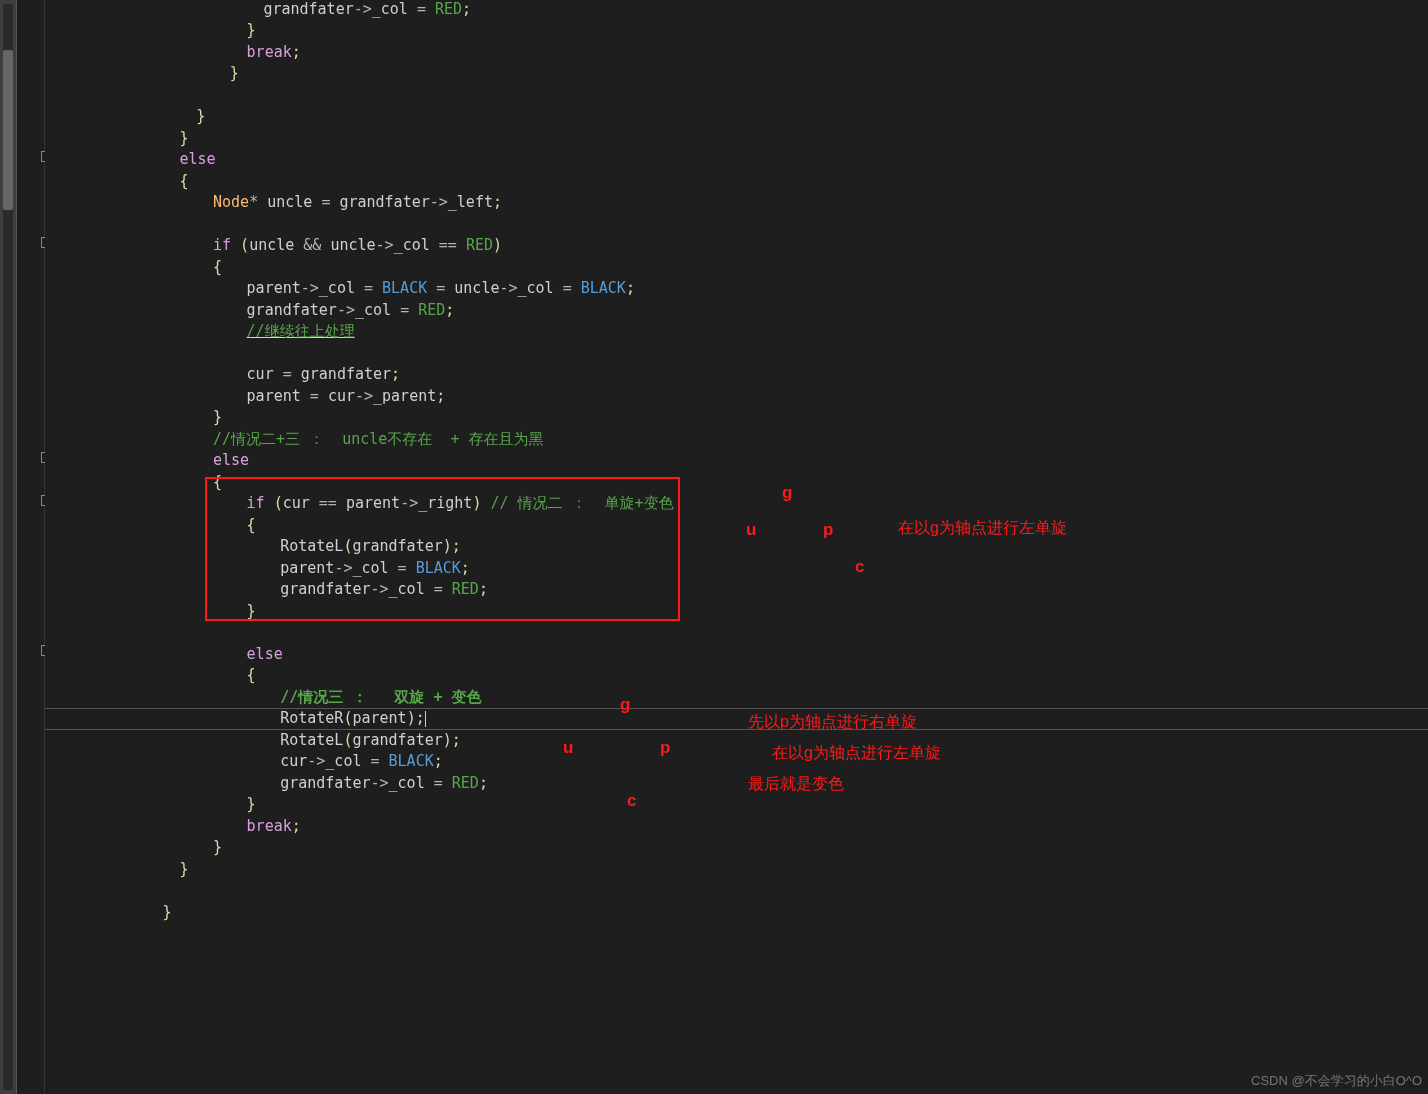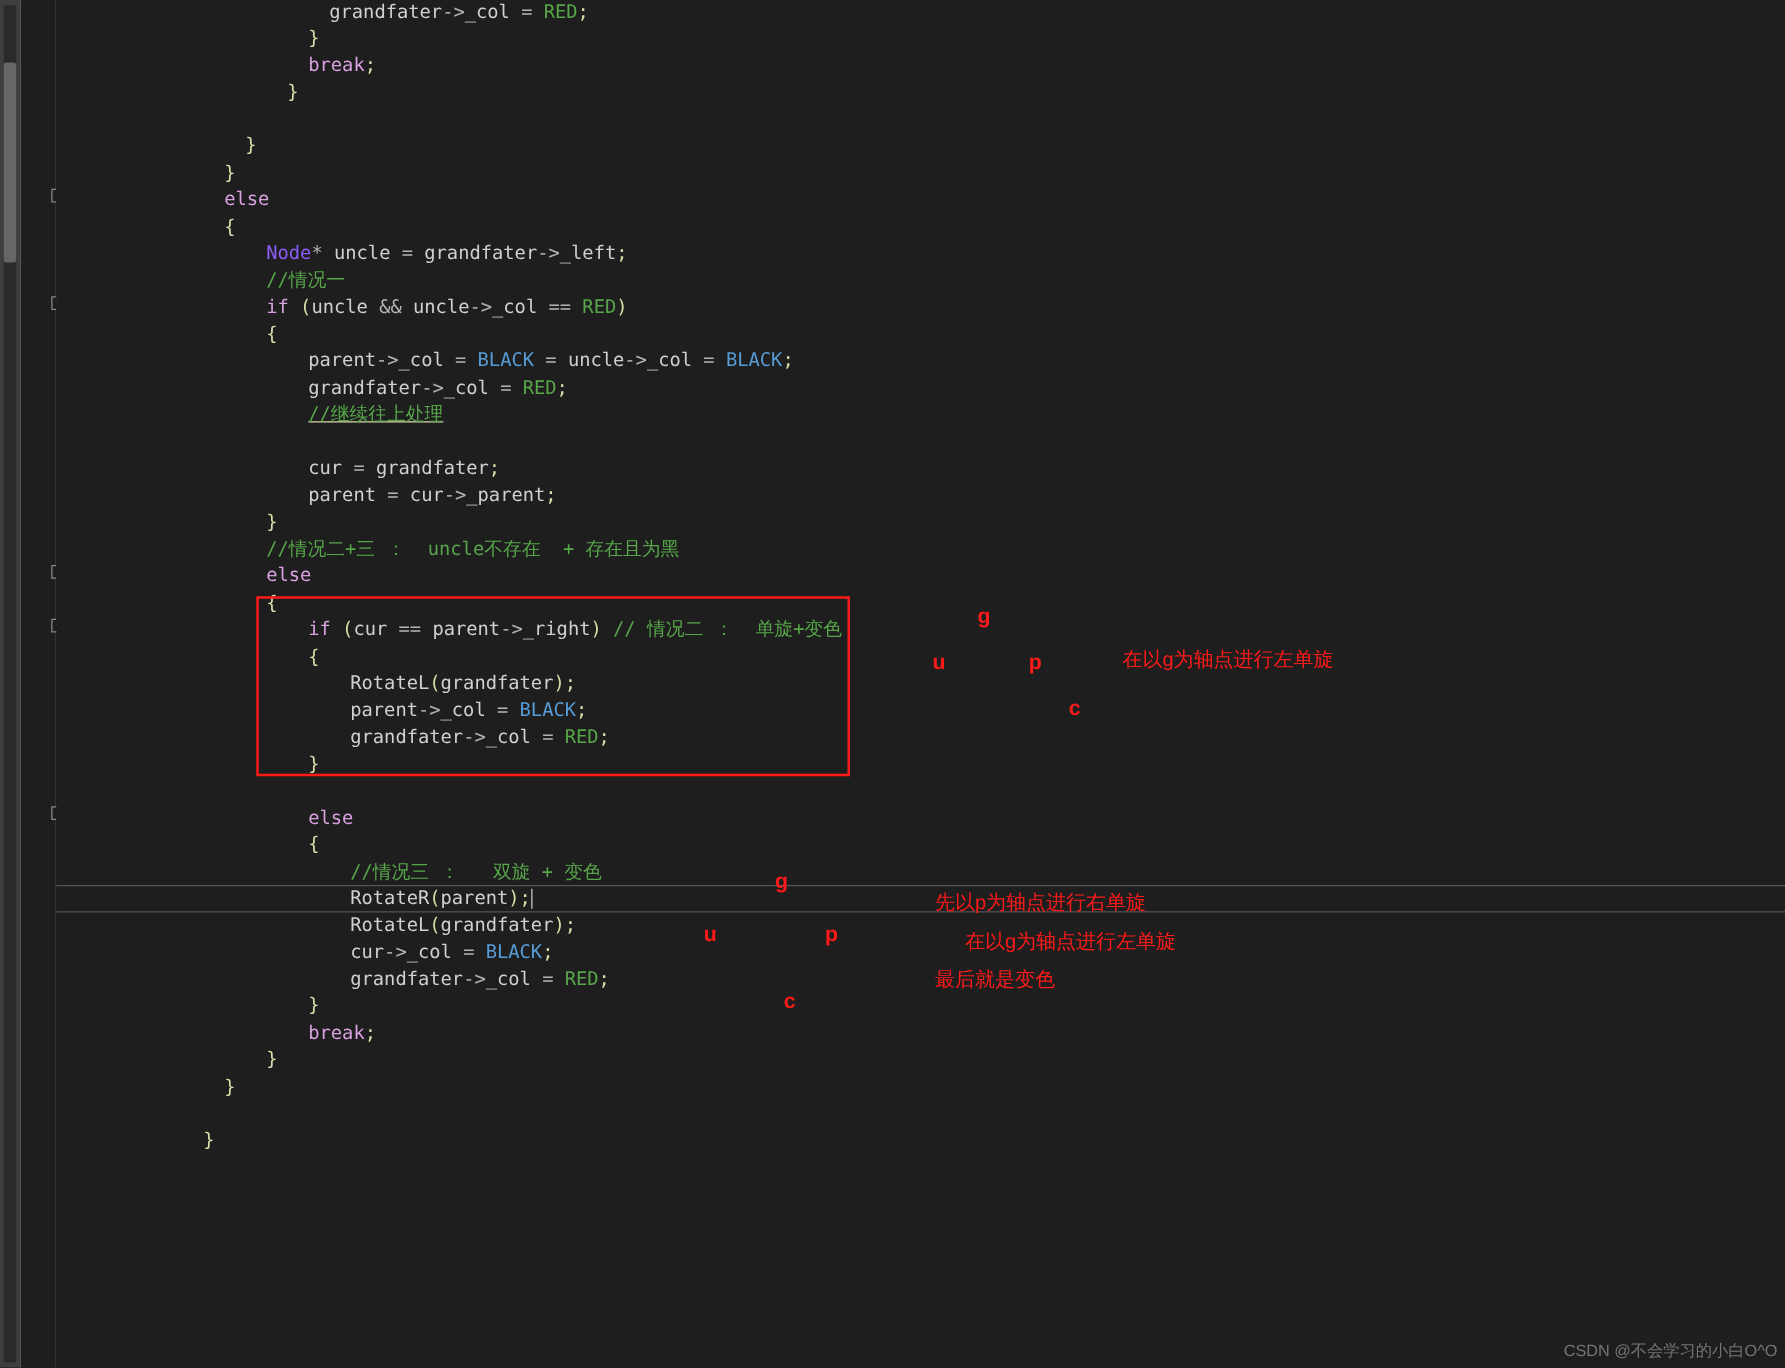--- a/index.html
+++ b/index.html
@@ -6,21 +6,21 @@
   html,body { width:1428px; height:1094px; background:#1a1a1a; font-family:"Consolas","SimSun",monospace; font-size:15px; overflow:hidden; }
   .scrollbar-vert { position:absolute; left:0; top:0; width:17px; height:1094px; background:#3e3e3e; border-right:1px solid #555; }
   .scrollbar-track { position:absolute; top:4px; bottom:4px; left:3px; right:3px; background:#2a2a2a; border-radius:2px; }
   .scrollbar-thumb { position:absolute; top:50px; height:160px; left:3px; right:3px; background:#666; border-radius:2px; }
   .fold-gutter { position:absolute; left:17px; top:0; width:28px; height:100%; background:#1e1e1e; border-right:1px solid #333; }
   .fold-line { position:absolute; left:31px; width:1px; background:#555; }
   .fold-mark { position:absolute; left:24px; width:11px; height:11px; border:1px solid #888; background:#1e1e1e; text-align:center; line-height:8px; font-size:10px; color:#aaa; }
   .editor { position:absolute; left:45px; top:0; right:0; bottom:0; background:#1e1e1e; }
   .line { position:absolute; left:0; right:0; height:21.5px; white-space:pre; color:#dcdcaa; }
   .ln-txt { position:absolute; left:0; }
-  .kw-type   { color:#8b5cf6; }
+  .kw-type   { color:#fdba74; }
   .kw-flow   { color:#d8a0df; }
   .ident     { color:#d0d0d0; }
   .op        { color:#b4b4b4; }
   .member    { color:#d0d0d0; }
   .enum-red  { color:#57a64a; }
   .punct     { color:#dcdcaa; }
   .comment   { color:#57a64a; }
   .string-bl { color:#569cd6; }
   .assign    { color:#b4b4b4; }
   .caret { display:inline-block; width:1px; height:16px; background:#ccc; vertical-align:middle; }
@@ -51,21 +51,20 @@
     <div class="line" style="top: 0px;"><span class="ln-txt" style="left: 218.4px;"><span class="ident">grandfater</span><span class="op">-&gt;</span><span class="member">_col </span><span class="assign">= </span><span class="enum-red">RED</span><span class="punct">;</span></span></div>
     <div class="line" style="top: 21px;"><span class="ln-txt" style="left: 201.6px;"><span class="punct">}</span></span></div>
     <div class="line" style="top: 43px;"><span class="ln-txt" style="left: 201.6px;"><span class="kw-flow">break</span><span class="punct">;</span></span></div>
     <div class="line" style="top: 64px;"><span class="ln-txt" style="left: 184.8px;"><span class="punct">}</span></span></div>
     <div class="line" style="top: 86px;"><span class="ln-txt" style="left: 151.2px;"></span></div>
     <div class="line" style="top: 107px;"><span class="ln-txt" style="left: 151.2px;"><span class="punct">}</span></span></div>
     <div class="line" style="top: 129px;"><span class="ln-txt" style="left: 134.4px;"><span class="punct">}</span></span></div>
     <div class="line" style="top: 150px;"><span class="ln-txt" style="left: 134.4px;"><span class="kw-flow">else</span></span></div>
     <div class="line" style="top: 172px;"><span class="ln-txt" style="left: 134.4px;"><span class="punct">{</span></span></div>
     <div class="line" style="top: 193px;"><span class="ln-txt" style="left: 168px;"><span class="kw-type">Node</span><span class="op">* </span><span class="ident">uncle </span><span class="assign">= </span><span class="ident">grandfater</span><span class="op">-&gt;</span><span class="member">_left</span><span class="punct">;</span></span></div>
-    <div class="line" style="top: 215px;"><span class="ln-txt" style="left: 168px;"><span class="comment">//情况一</span></span></div>
     <div class="line" style="top: 236px;"><span class="ln-txt" style="left: 168px;"><span class="kw-flow">if </span><span class="punct">(</span><span class="ident">uncle </span><span class="op">&amp;&amp; </span><span class="ident">uncle</span><span class="op">-&gt;</span><span class="member">_col </span><span class="op">== </span><span class="enum-red">RED</span><span class="punct">)</span></span></div>
     <div class="line" style="top: 258px;"><span class="ln-txt" style="left: 168px;"><span class="punct">{</span></span></div>
     <div class="line" style="top: 279px;"><span class="ln-txt" style="left: 201.6px;"><span class="ident">parent</span><span class="op">-&gt;</span><span class="member">_col </span><span class="assign">= </span><span class="string-bl">BLACK </span><span class="assign">= </span><span class="ident">uncle</span><span class="op">-&gt;</span><span class="member">_col </span><span class="assign">= </span><span class="string-bl">BLACK</span><span class="punct">;</span></span></div>
     <div class="line" style="top: 301px;"><span class="ln-txt" style="left: 201.6px;"><span class="ident">grandfater</span><span class="op">-&gt;</span><span class="member">_col </span><span class="assign">= </span><span class="enum-red">RED</span><span class="punct">;</span></span></div>
     <div class="line" style="top: 322px;"><span class="ln-txt" style="left: 201.6px; text-decoration: underline;"><span class="comment">//继续往上处理</span></span></div>
     <div class="line" style="top: 344px;"><span class="ln-txt" style="left: 201.6px;"></span></div>
     <div class="line" style="top: 365px;"><span class="ln-txt" style="left: 201.6px;"><span class="ident">cur </span><span class="assign">= </span><span class="ident">grandfater</span><span class="punct">;</span></span></div>
     <div class="line" style="top: 387px;"><span class="ln-txt" style="left: 201.6px;"><span class="ident">parent </span><span class="assign">= </span><span class="ident">cur</span><span class="op">-&gt;</span><span class="member">_parent</span><span class="punct">;</span></span></div>
     <div class="line" style="top: 408px;"><span class="ln-txt" style="left: 168px;"><span class="punct">}</span></span></div>
     <div class="line" style="top: 430px;"><span class="ln-txt" style="left: 168px;"><span class="comment">//情况二+三 ：  uncle不存在  + 存在且为黑</span></span></div>
@@ -73,21 +72,21 @@
     <div class="line" style="top: 473px;"><span class="ln-txt" style="left: 168px;"><span class="punct">{</span></span></div>
     <div class="line" style="top: 494px; text-align: right;"><span class="ln-txt" style="left: 201.6px;"><span class="kw-flow">if </span><span class="punct">(</span><span class="ident">cur </span><span class="op">== </span><span class="ident">parent</span><span class="op">-&gt;</span><span class="member">_right</span><span class="punct">) </span><span class="comment">// 情况二 ：  单旋+变色</span></span></div>
     <div class="line" style="top: 516px;"><span class="ln-txt" style="left: 201.6px;"><span class="punct">{</span></span></div>
     <div class="line" style="top: 537px;"><span class="ln-txt" style="left: 235.2px;"><span class="ident">RotateL</span><span class="punct">(</span><span class="ident">grandfater</span><span class="punct">);</span></span></div>
     <div class="line" style="top: 559px;"><span class="ln-txt" style="left: 235.2px;"><span class="ident">parent</span><span class="op">-&gt;</span><span class="member">_col </span><span class="assign">= </span><span class="string-bl">BLACK</span><span class="punct">;</span></span></div>
     <div class="line" style="top: 580px;"><span class="ln-txt" style="left: 235.2px;"><span class="ident">grandfater</span><span class="op">-&gt;</span><span class="member">_col </span><span class="assign">= </span><span class="enum-red">RED</span><span class="punct">;</span></span></div>
     <div class="line" style="top: 602px;"><span class="ln-txt" style="left: 201.6px;"><span class="punct">}</span></span></div>
     <div class="line" style="top: 623px;"><span class="ln-txt" style="left: 0px;"></span></div>
     <div class="line" style="top: 645px;"><span class="ln-txt" style="left: 201.6px;"><span class="kw-flow">else</span></span></div>
     <div class="line" style="top: 666px;"><span class="ln-txt" style="left: 201.6px;"><span class="punct">{</span></span></div>
-    <div class="line" style="top: 688px;"><span class="ln-txt" style="left: 235.2px;"><span class="comment">//情况三 ：   双旋 + 变色</span></span></div>
+    <div class="line" style="top: 688px;"><span class="ln-txt" style="left: 235.2px; font-weight: bold;"><span class="comment">//情况三 ：   双旋 + 变色</span></span></div>
     <div class="line" style="top: 709px;"><span class="ln-txt" style="left: 235.2px;"><span class="ident">RotateR</span><span class="punct">(</span><span class="ident">parent</span><span class="punct">);</span><span class="caret"></span></span></div>
     <div class="line" style="top: 731px;"><span class="ln-txt" style="left: 235.2px;"><span class="ident">RotateL</span><span class="punct">(</span><span class="ident">grandfater</span><span class="punct">);</span></span></div>
     <div class="line" style="top: 752px;"><span class="ln-txt" style="left: 235.2px;"><span class="ident">cur</span><span class="op">-&gt;</span><span class="member">_col </span><span class="assign">= </span><span class="string-bl">BLACK</span><span class="punct">;</span></span></div>
     <div class="line" style="top: 774px;"><span class="ln-txt" style="left: 235.2px;"><span class="ident">grandfater</span><span class="op">-&gt;</span><span class="member">_col </span><span class="assign">= </span><span class="enum-red">RED</span><span class="punct">;</span></span></div>
     <div class="line" style="top: 795px;"><span class="ln-txt" style="left: 201.6px;"><span class="punct">}</span></span></div>
     <div class="line" style="top: 817px;"><span class="ln-txt" style="left: 201.6px;"><span class="kw-flow">break</span><span class="punct">;</span></span></div>
     <div class="line" style="top: 838px;"><span class="ln-txt" style="left: 168px;"><span class="punct">}</span></span></div>
     <div class="line" style="top: 860px;"><span class="ln-txt" style="left: 134.4px;"><span class="punct">}</span></span></div>
     <div class="line" style="top: 881px;"><span class="ln-txt" style="left: 0px;"></span></div>
     <div class="line" style="top: 903px;"><span class="ln-txt" style="left: 117.6px;"><span class="punct">}</span></span></div>

